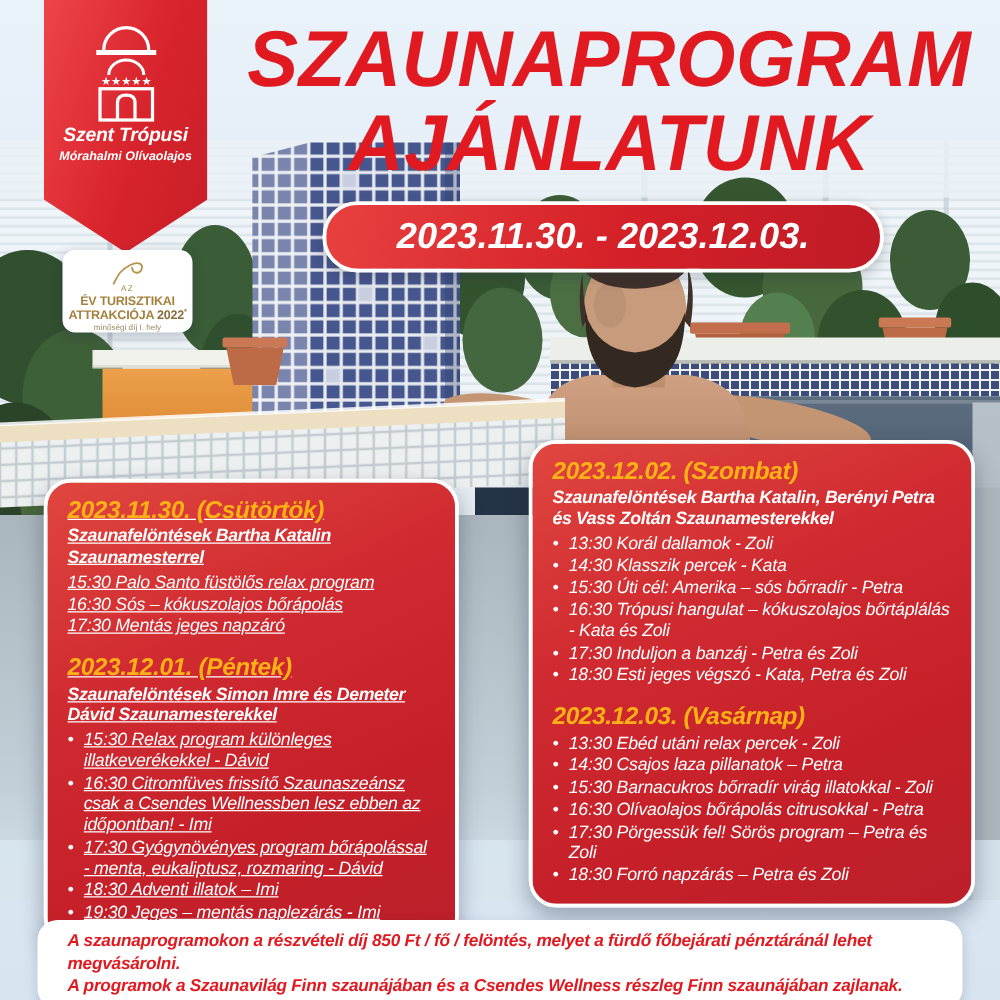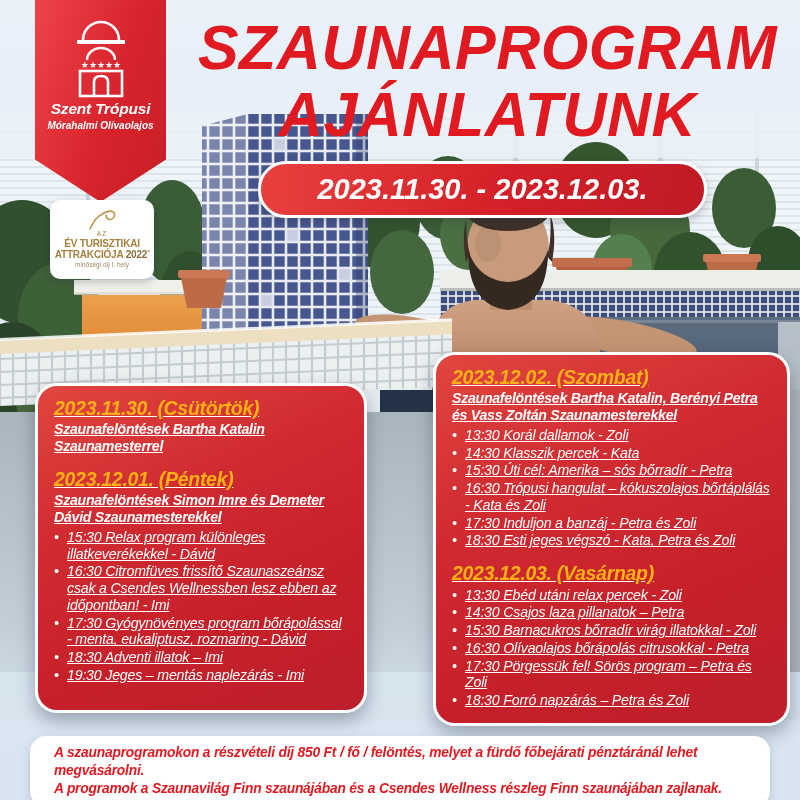--- a/index.html
+++ b/index.html
@@ -32,37 +32,37 @@
   .title-wrap .line2{margin-top:4px;}
 
   
   .date-pill{position:absolute;left:258px;top:161px;width:449px;height:57px;z-index:6;
     border:3px solid #fff;border-radius:28px;display:flex;align-items:center;justify-content:center;
     background:linear-gradient(100deg,#e8403f 0%,#d42028 55%,#bf1b26 100%);
     box-shadow:0 4px 10px rgba(40,40,60,.25);}
   .date-pill span{color:#fff;font-size:29px;font-weight:700;font-style:italic;letter-spacing:0px;}
 
   
-  .award{position:absolute;left:50px;top:200px;width:104px;height:79px;background:#fff;
+  .award{position:absolute;left:50px;top:200px;width:104px;height:66px;background:#fff;
     border-radius:10px;box-shadow:0 3px 9px rgba(30,40,70,.25);z-index:6;
     display:flex;flex-direction:column;align-items:center;padding-top:3px;color:var(--award_gold);}
   .award .swirl{margin-bottom:-3px;}
   .award .a-prefix{font-size:6.5px;letter-spacing:1px;}
   .award .a-line1{font-size:10px;font-weight:700;letter-spacing:-.2px;margin-top:1px;}
   .award .a-line2{font-size:10px;font-weight:700;letter-spacing:-.2px;}
   .award .a-line2 .yr{color:#8a6d3b;}
   .award .a-line2 sup{font-size:6px;}
   .award .a-sub{font-size:6.5px;color:#9b8a64;margin-top:1px;}
 
   
   .panel{position:absolute;border:3px solid #fff;border-radius:22px;z-index:6;
     background:linear-gradient(155deg,#e0463f 0%,#d02b31 35%,#c52029 70%,#bc1f2a 100%);
     box-shadow:0 8px 18px rgba(30,40,60,.35);padding:11px 15px 13px 16px;color:#fff;}
   .panel-left{left:35px;top:383px;width:332px;min-height:330px;text-decoration:underline;}
-  .panel-right{left:433px;top:352px;width:357px;min-height:358px;text-decoration:underline;}
+  .panel-right{left:423px;top:352px;width:357px;min-height:358px;}
   .day + .day{margin-top:13px;}
   .day-heading{color:var(--accent_yellow);font-size:19.5px;font-weight:700;font-style:italic;
     letter-spacing:-.3px;line-height:1.15;margin-bottom:2px;}
   .day-master{font-size:14.2px;font-weight:700;font-style:italic;line-height:1.18;
     letter-spacing:-.3px;margin-bottom:3px;}
   .day-items{list-style:none;}
   .day-items li{position:relative;font-size:14.2px;font-style:italic;line-height:1.18;
     letter-spacing:-.2px;margin-bottom:1px;}
   .day-items.bulleted li{padding-left:13px;}
   .day-items .bullet{position:absolute;left:0;top:0;}
@@ -237,20 +237,25 @@
       <span>ATTRAKCIÓJA</span>
       <span class="yr">2022</span><sup>*</sup>
     </div>
     <div class="a-sub">minőségi díj I. hely</div>
   </div>
 
   <div class="panel panel-left">
     <section class="day">
       <h3 class="day-heading">2023.11.30. (Csütörtök)</h3>
       <p class="day-master">Szaunafelöntések Bartha Katalin Szaunamesterrel</p>
+      <ul class="day-items">
+          <li>15:30 Palo Santo füstölős relax program</li>
+          <li>16:30 Sós – kókuszolajos bőrápolás</li>
+          <li>17:30 Mentás jeges napzáró</li>
+        </ul>
     </section>
     <section class="day">
       <h3 class="day-heading">2023.12.01. (Péntek)</h3>
       <p class="day-master">Szaunafelöntések Simon Imre és Demeter Dávid Szaunamesterekkel</p>
       <ul class="day-items bulleted">
           <li><span class="bullet">•</span>15:30 Relax program különleges illatkeverékekkel - Dávid</li>
           <li><span class="bullet">•</span>16:30 Citromfüves frissítő Szaunaszeánsz csak a Csendes Wellnessben lesz ebben az időpontban! - Imi</li>
           <li><span class="bullet">•</span>17:30 Gyógynövényes program bőrápolással - menta, eukaliptusz, rozmaring - Dávid</li>
           <li><span class="bullet">•</span>18:30 Adventi illatok – Imi</li>
           <li><span class="bullet">•</span>19:30 Jeges – mentás naplezárás - Imi</li>

